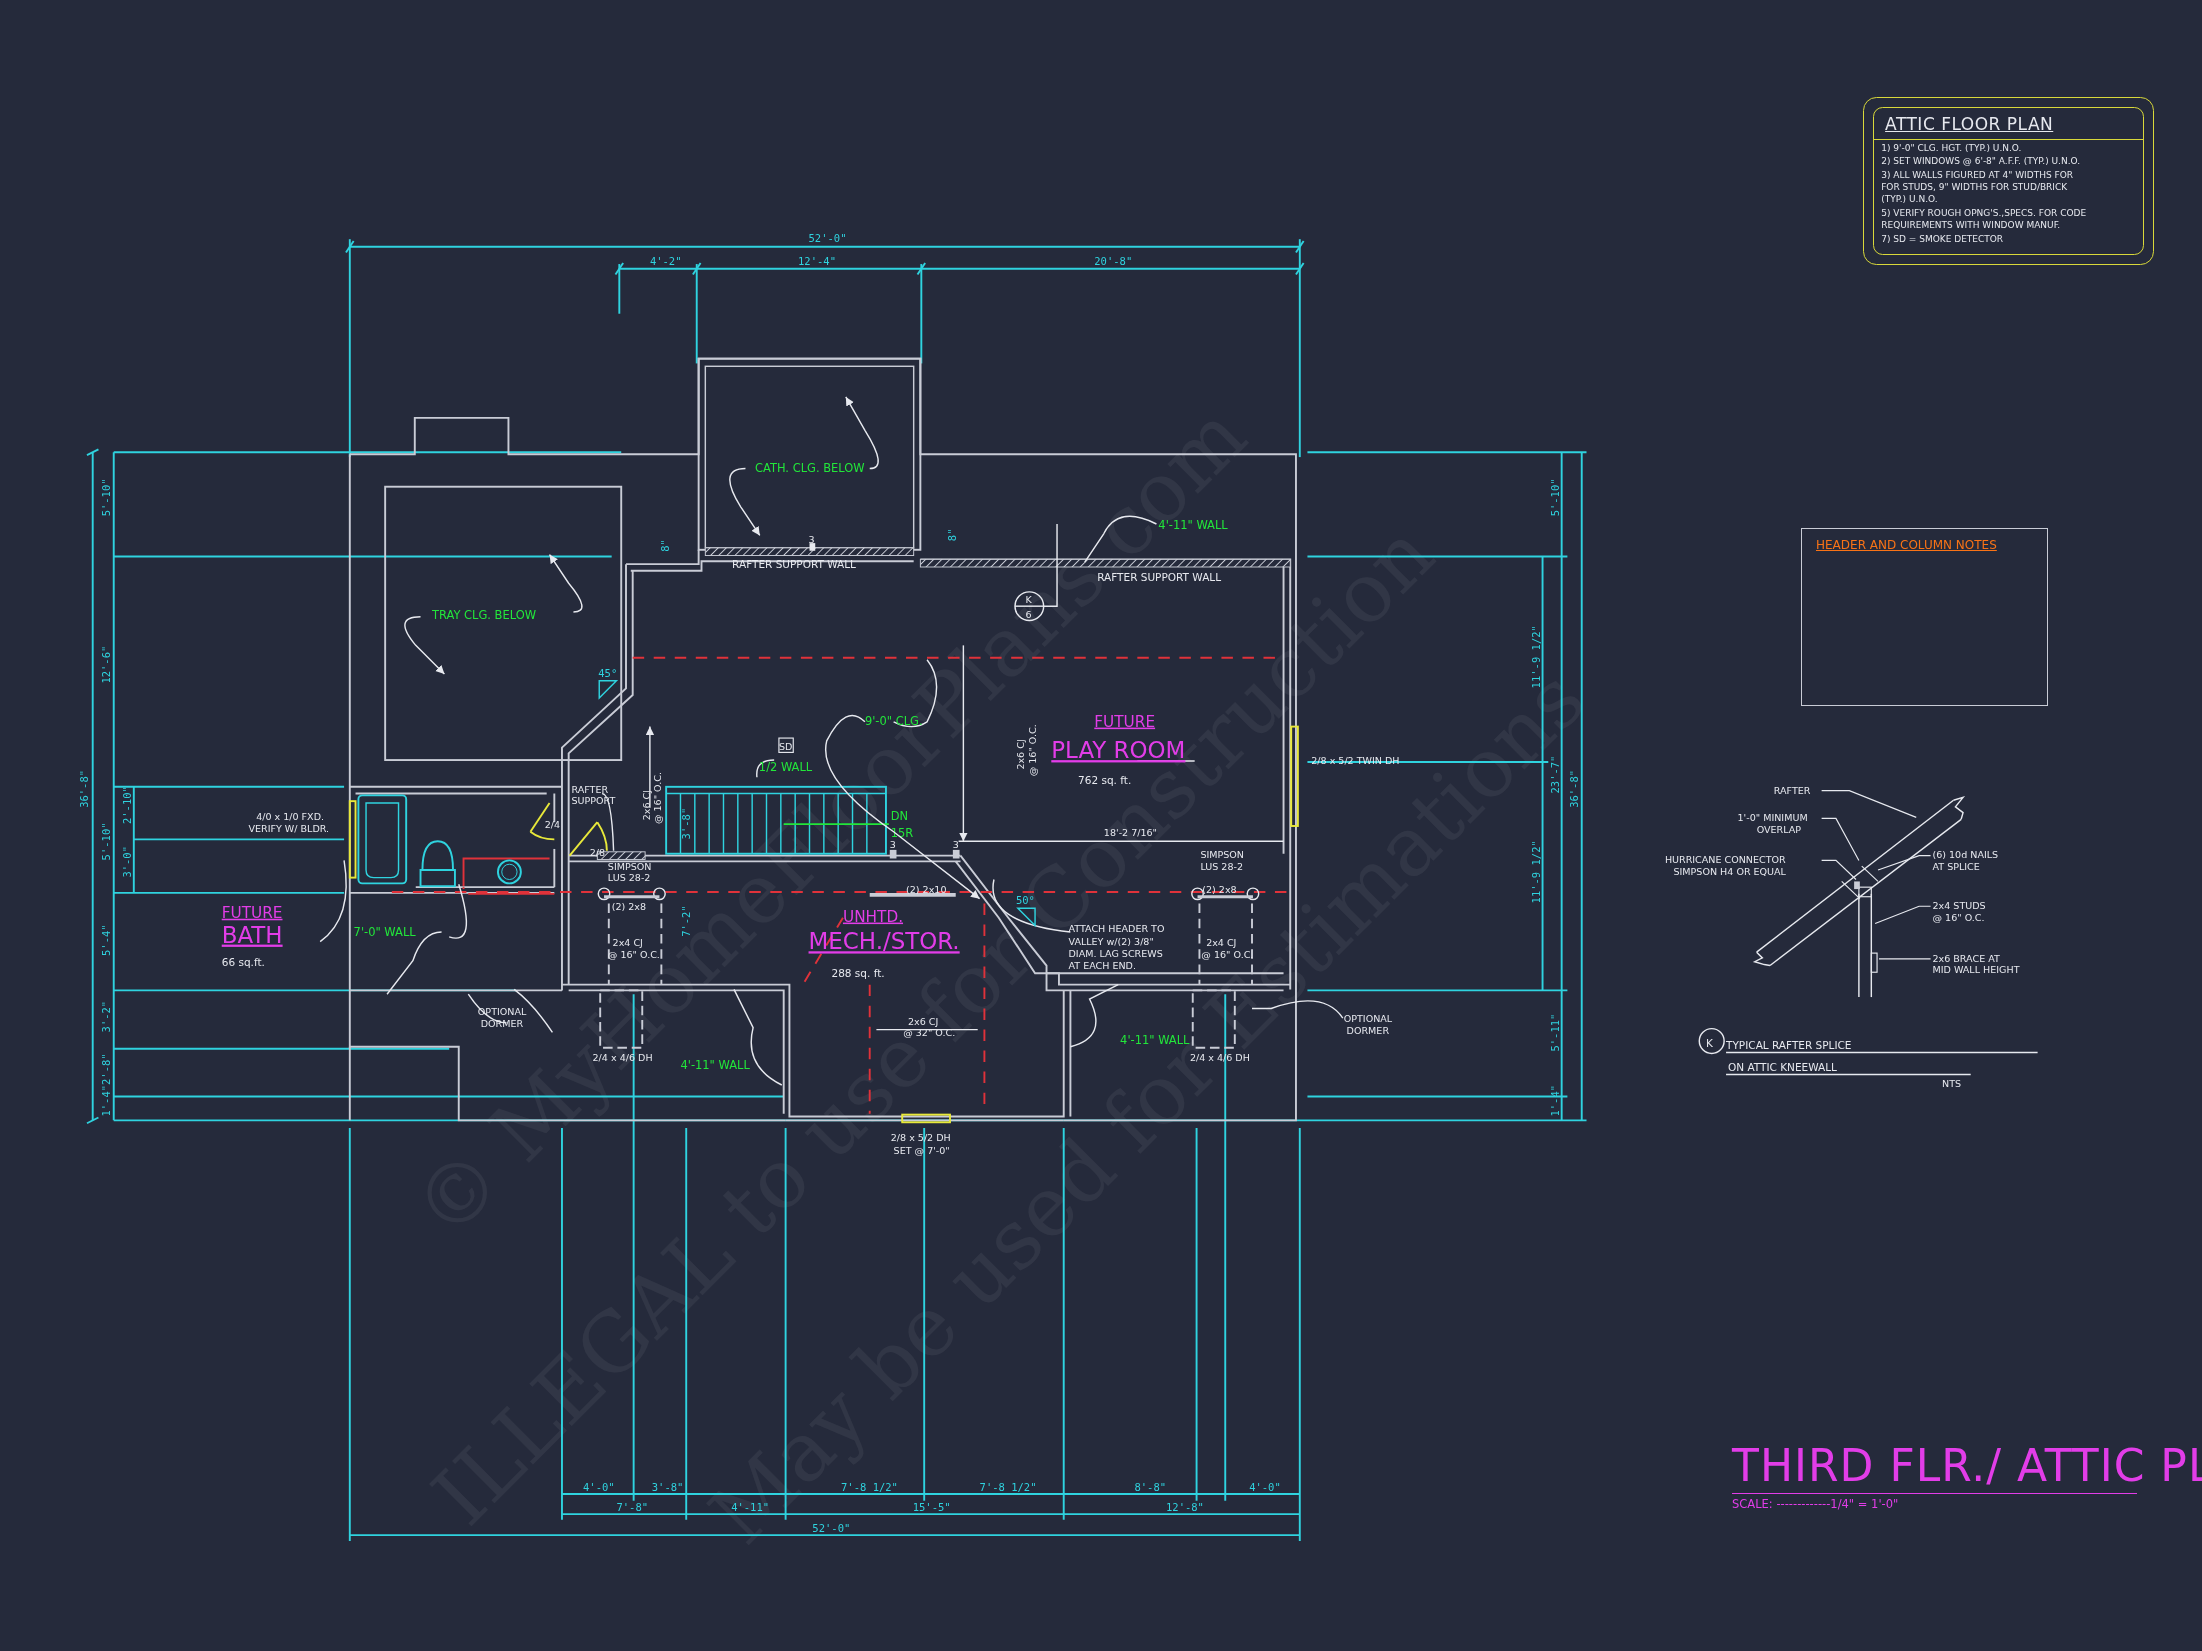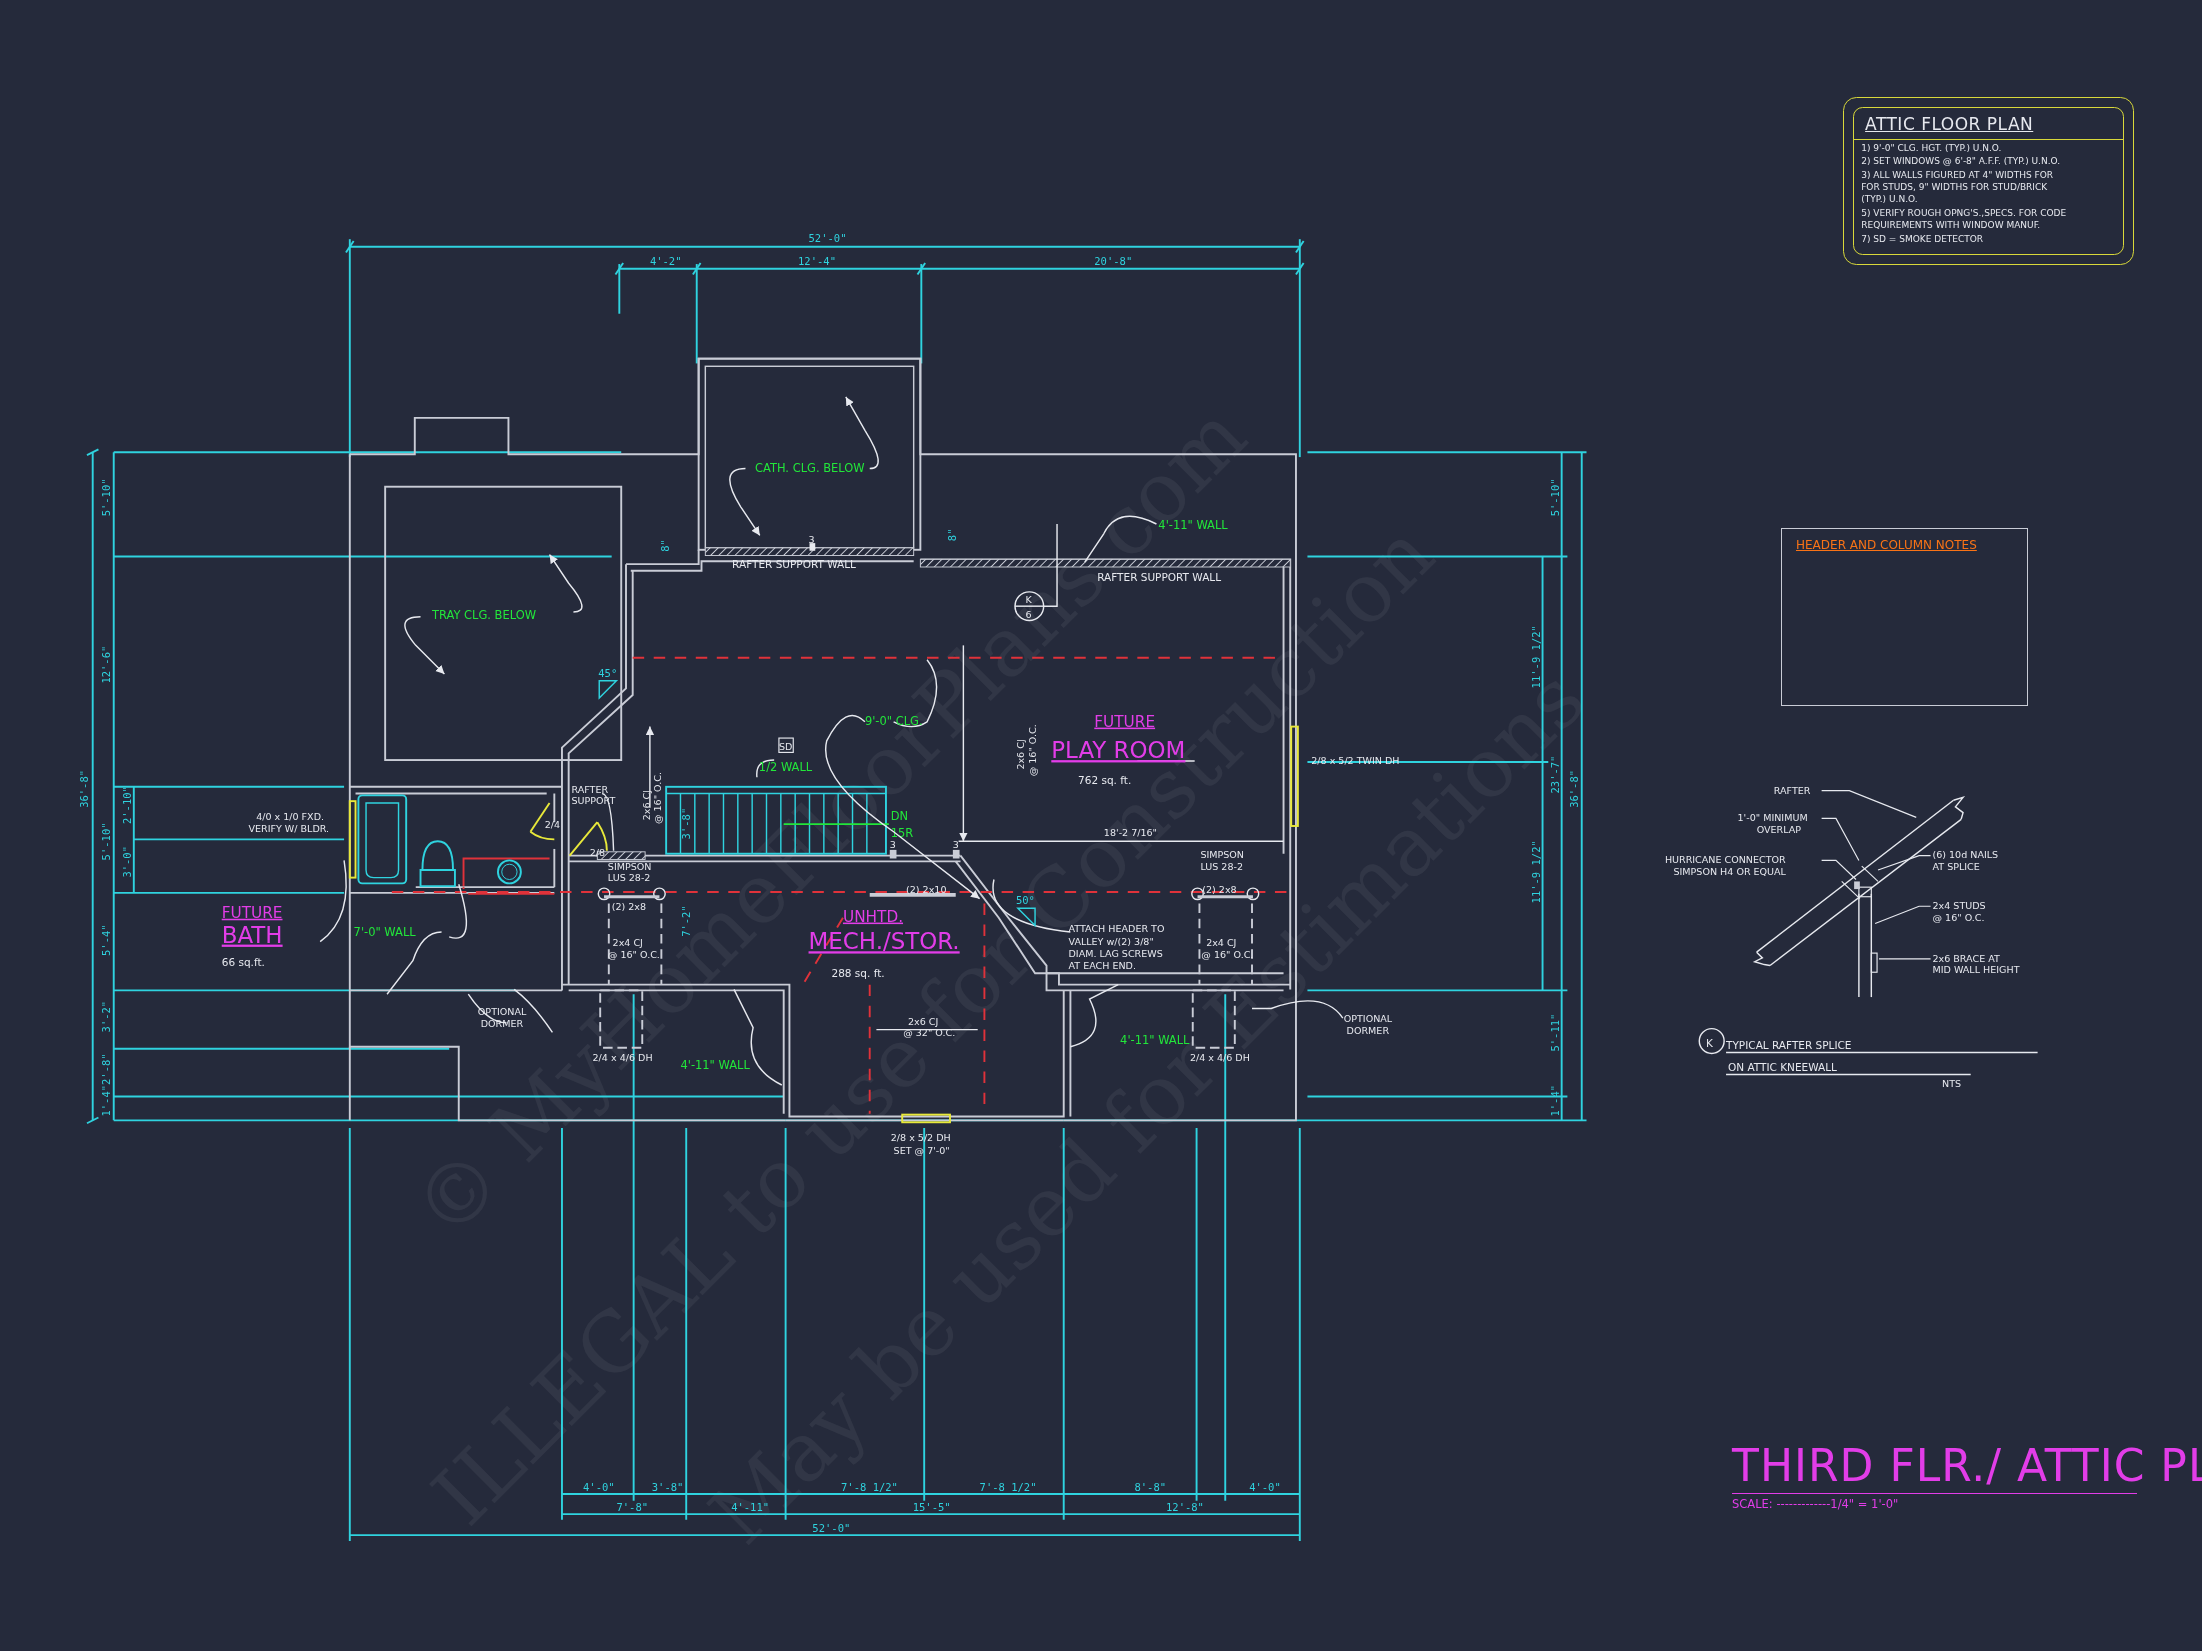--- a/index.html
+++ b/index.html
@@ -12,21 +12,21 @@
   .red{stroke:#e0323a;stroke-width:2;fill:none;}
   .yellow{stroke:#e8e83a;stroke-width:2;fill:none;}
   .leader{stroke:#e7e9ef;stroke-width:1.5;fill:none;}
   .hatch{fill:url(#hatch);stroke:#c9ccd6;stroke-width:1;}
   .dim-txt{fill:#2fd3df;font-family:"DejaVu Sans Mono",monospace;font-size:11px;}
   .lbl{fill:#e7e9ef;font-family:"DejaVu Sans",sans-serif;font-size:11px;}
   .lbl-sm{fill:#e7e9ef;font-family:"DejaVu Sans",sans-serif;font-size:10px;}
   .green{fill:#22e63a;font-family:"DejaVu Sans",sans-serif;font-size:12px;}
   .mag{fill:#e23de8;font-family:"DejaVu Sans",sans-serif;}
   .wm{fill:#ffffff;fill-opacity:0.06;font-family:"DejaVu Serif",serif;font-size:86px;}
-  .notes-box{position:absolute;}
+  .notes-box{position:absolute;margin-left:20px;}
   #notes-attic{left:1843px;top:97px;width:289px;height:166px;border:1.9px solid #d8d83a;border-radius:13.4px;}
   #notes-attic .inner{position:absolute;left:8.6px;top:8.6px;right:8.6px;bottom:8.6px;border:1.9px solid #d8d83a;border-radius:9.6px;}
   #notes-attic .hdr{position:absolute;left:0;right:0;top:0;height:31px;border-bottom:1.9px solid #d8d83a;}
   #notes-attic .hdr span{position:absolute;left:11.5px;top:6.7px;font-size:17px;color:#e7e9ef;text-decoration:underline;font-family:"DejaVu Sans",sans-serif;letter-spacing:0.5px;}
   #notes-attic ol{position:absolute;left:7.6px;top:34px;margin:0;padding:0;list-style:none;font-size:9px;line-height:12px;color:#e7e9ef;font-family:"DejaVu Sans",sans-serif;}
   #notes-attic li{margin-bottom:1.9px;white-space:pre-line;}
   #notes-header{left:1781px;top:528px;width:245px;height:176px;border:1.4px solid #c9ccd6;}
   #notes-header .ttl{position:absolute;left:14px;top:8.6px;font-size:12px;color:#f97316;text-decoration:underline;font-family:"DejaVu Sans",sans-serif;}
   #notes-header .p{position:absolute;left:9.6px;font-size:10px;line-height:13px;color:#e7e9ef;font-family:"DejaVu Sans",sans-serif;width:229px;white-space:pre-line;}
   .title-block{position:absolute;left:1732px;top:1440px;width:405px;}

